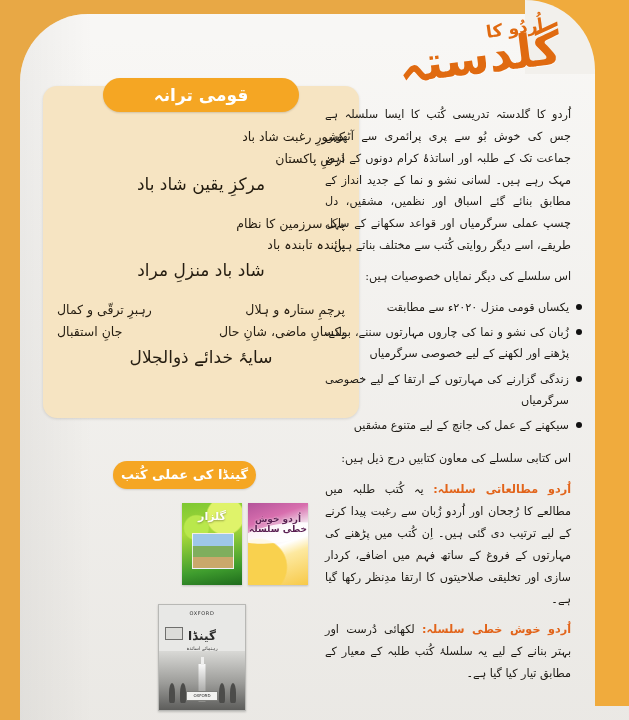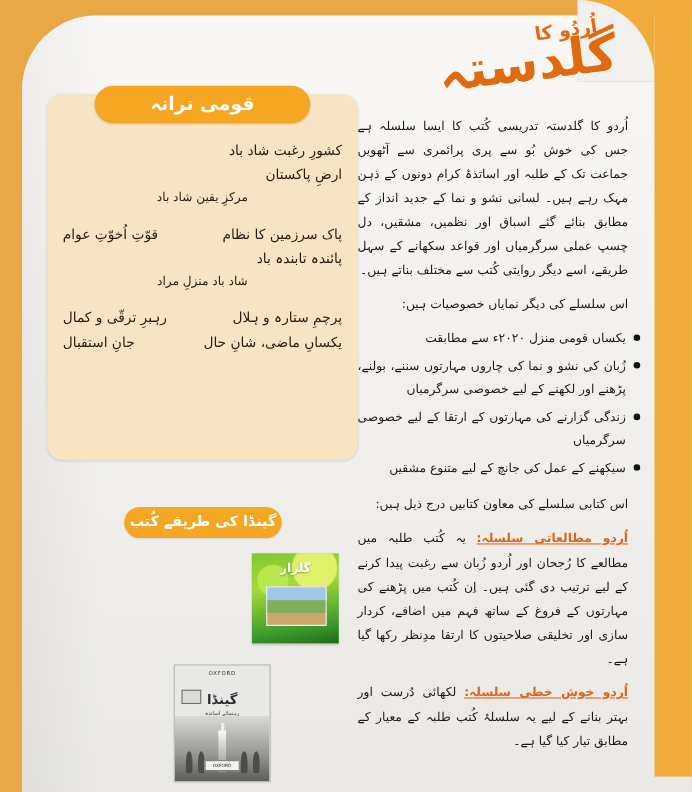--- a/index.html
+++ b/index.html
@@ -120,20 +120,21 @@
     position: absolute;
     left: 43px;
     top: 86px;
     width: 282px;
     height: 332px;
     background: #f6e4c2;
     border-radius: 14px;
     box-shadow: 0 1px 3px rgba(0,0,0,0.12);
     z-index: 4;
     direction: rtl;
+    padding-left: 34px;
   }
   #anthem-title {
     position: absolute;
     left: 50%;
     transform: translateX(-50%);
     top: -8px;
     width: 196px;
     height: 34px;
     background: #f5a623;
     border-radius: 17px;
@@ -163,21 +164,21 @@
     font-size: 12.5px;
     line-height: 1.75;
     padding: 0 4px;
     white-space: nowrap;
   }
   .verse-row .half {
     flex: 0 0 auto;
   }
   .verse-center {
     text-align: center;
-    font-size: 11px;
+    font-size: 17px;
     line-height: 1.75;
   }
 
   
   #books-heading {
     position: absolute;
     left: 113px;
     top: 461px;
     width: 143px;
     height: 28px;
@@ -202,21 +203,20 @@
     flex-direction: row;
     gap: 6px;
     z-index: 5;
   }
   .book {
     width: 60px;
     height: 82px;
     position: relative;
     overflow: hidden;
     box-shadow: 0 1px 2px rgba(0,0,0,0.2);
-    padding-left: 19px;
   }
   .book-pink {
     background:
       radial-gradient(circle at 18% 78%, #f9d14e 0 34%, rgba(249,209,78,0) 36%),
       linear-gradient(160deg, #b3539a 0%, #d86fae 22%, #f3e6ef 40%, #ffffff 52%, #fde9a0 64%, #f7c948 100%);
   }
   .book-pink .wave {
     position: absolute;
     left: -10%;
     top: 26%;
@@ -400,21 +400,20 @@
     right: -13px;
     top: 7px;
     width: 6px;
     height: 6px;
     border-radius: 50%;
     background: #111111;
   }
   .series-head {
     color: #e2641a;
     font-weight: bold;
-    text-decoration: underline;
   }
 </style>
 </head>
 <body>
 
 <div id="page">
 
   <div id="sheet"></div>
 
   <div id="stripe-cap"></div>
@@ -435,45 +434,49 @@
         </div>
         <div class="verse-row">
           <span class="half">ارضِ پاکستان</span>
         </div>
         <div class="verse-center">مرکزِ یقین شاد باد</div>
       </div>
 
       <div class="stanza">
         <div class="verse-row">
           <span class="half">پاک سرزمین کا نظام</span>
-          <span class="half">قوّتِ اُخوّتِ عوام</span>
         </div>
         <div class="verse-row">
           <span class="half">پائندہ تابندہ باد</span>
         </div>
         <div class="verse-center">شاد باد منزلِ مراد</div>
       </div>
 
       <div class="stanza">
         <div class="verse-row">
           <span class="half">پرچمِ ستارہ و ہلال</span>
           <span class="half">رہبرِ ترقّی و کمال</span>
         </div>
         <div class="verse-row">
           <span class="half">یکساںِ ماضی، شانِ حال</span>
           <span class="half">جانِ استقبال</span>
         </div>
+        <div class="verse-center">سایۂ خدائے ذوالجلال</div>
       </div>
 
     </div>
   </div>
 
-  <div id="books-heading">گینڈا کی طریقے کُتب</div>
+  <div id="books-heading">گینڈا کی عملی کُتب</div>
 
   <div id="book-row">
+    <div class="book book-pink">
+      <div class="wave"></div>
+      <div class="book-label">اُردو خوش خطی سلسلہ</div>
+    </div>
     <div class="book book-green">
       <div class="book-label">گلزار</div>
       <div class="photo"></div>
     </div>
   </div>
 
   <div id="book-single">
     <div class="oxford">OXFORD</div>
     <div class="bk-title">گینڈا</div>
     <div class="bk-sub">رہنمائے اساتذہ</div>

